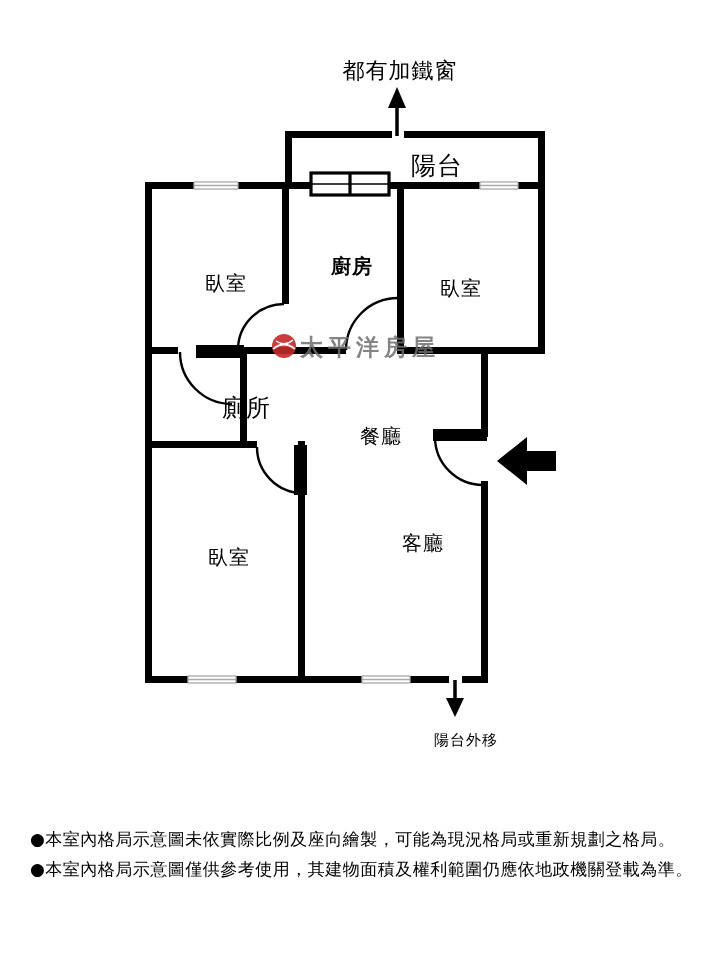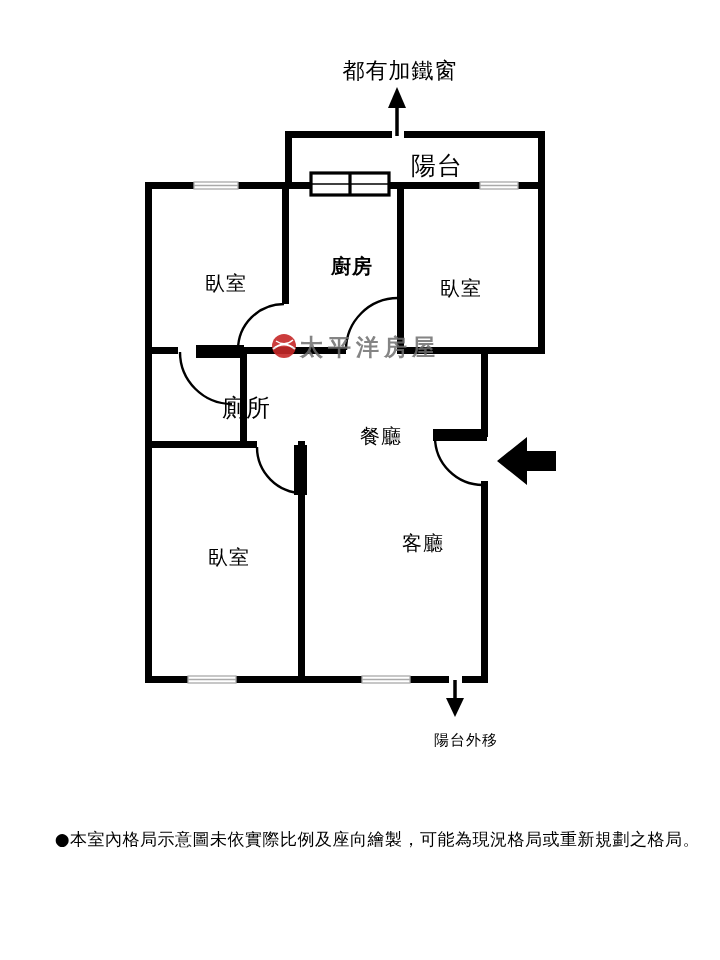--- a/index.html
+++ b/index.html
@@ -19,21 +19,21 @@
   .annot{font-size:15px;letter-spacing:1px;}
   .watermark{
     position:absolute;left:300px;top:347px;transform:translateY(-50%);
     font-size:23px;font-weight:bold;letter-spacing:5px;color:#6f6f6f;opacity:.85;
     z-index:6;white-space:nowrap;
   }
   .footer{
     position:absolute;left:30px;top:824px;width:670px;z-index:5;
     font-size:17px;line-height:30px;letter-spacing:0.5px;
   }
-  .footer div{white-space:nowrap;text-align:right;}
+  .footer div{white-space:nowrap;}
 </style>
 </head>
 <body>
 
 <div id="plan">
 
   <svg width="720" height="960" viewBox="0 0 720 960">
 
     <g fill="#000000">
 
@@ -135,15 +135,16 @@
   <div class="label small-room" style="left:205px;top:408px;">廁所</div>
   <div class="label room" style="left:381px;top:436px;">餐廳</div>
   <div class="label room" style="left:229px;top:557px;">臥室</div>
   <div class="label room" style="left:411px;top:543px;margin-left:12px;">客廳</div>
   <div class="label annot" style="left:466px;top:740px;">陽台外移</div>
 
   <div class="watermark">太平洋房屋</div>
 
   <div class="footer">
     <div>●本室內格局示意圖未依實際比例及座向繪製，可能為現況格局或重新規劃之格局。</div>
+    <div>●本室內格局示意圖僅供參考使用，其建物面積及權利範圍仍應依地政機關登載為準。</div>
   </div>
 
 </div>
 
 </body></html>

